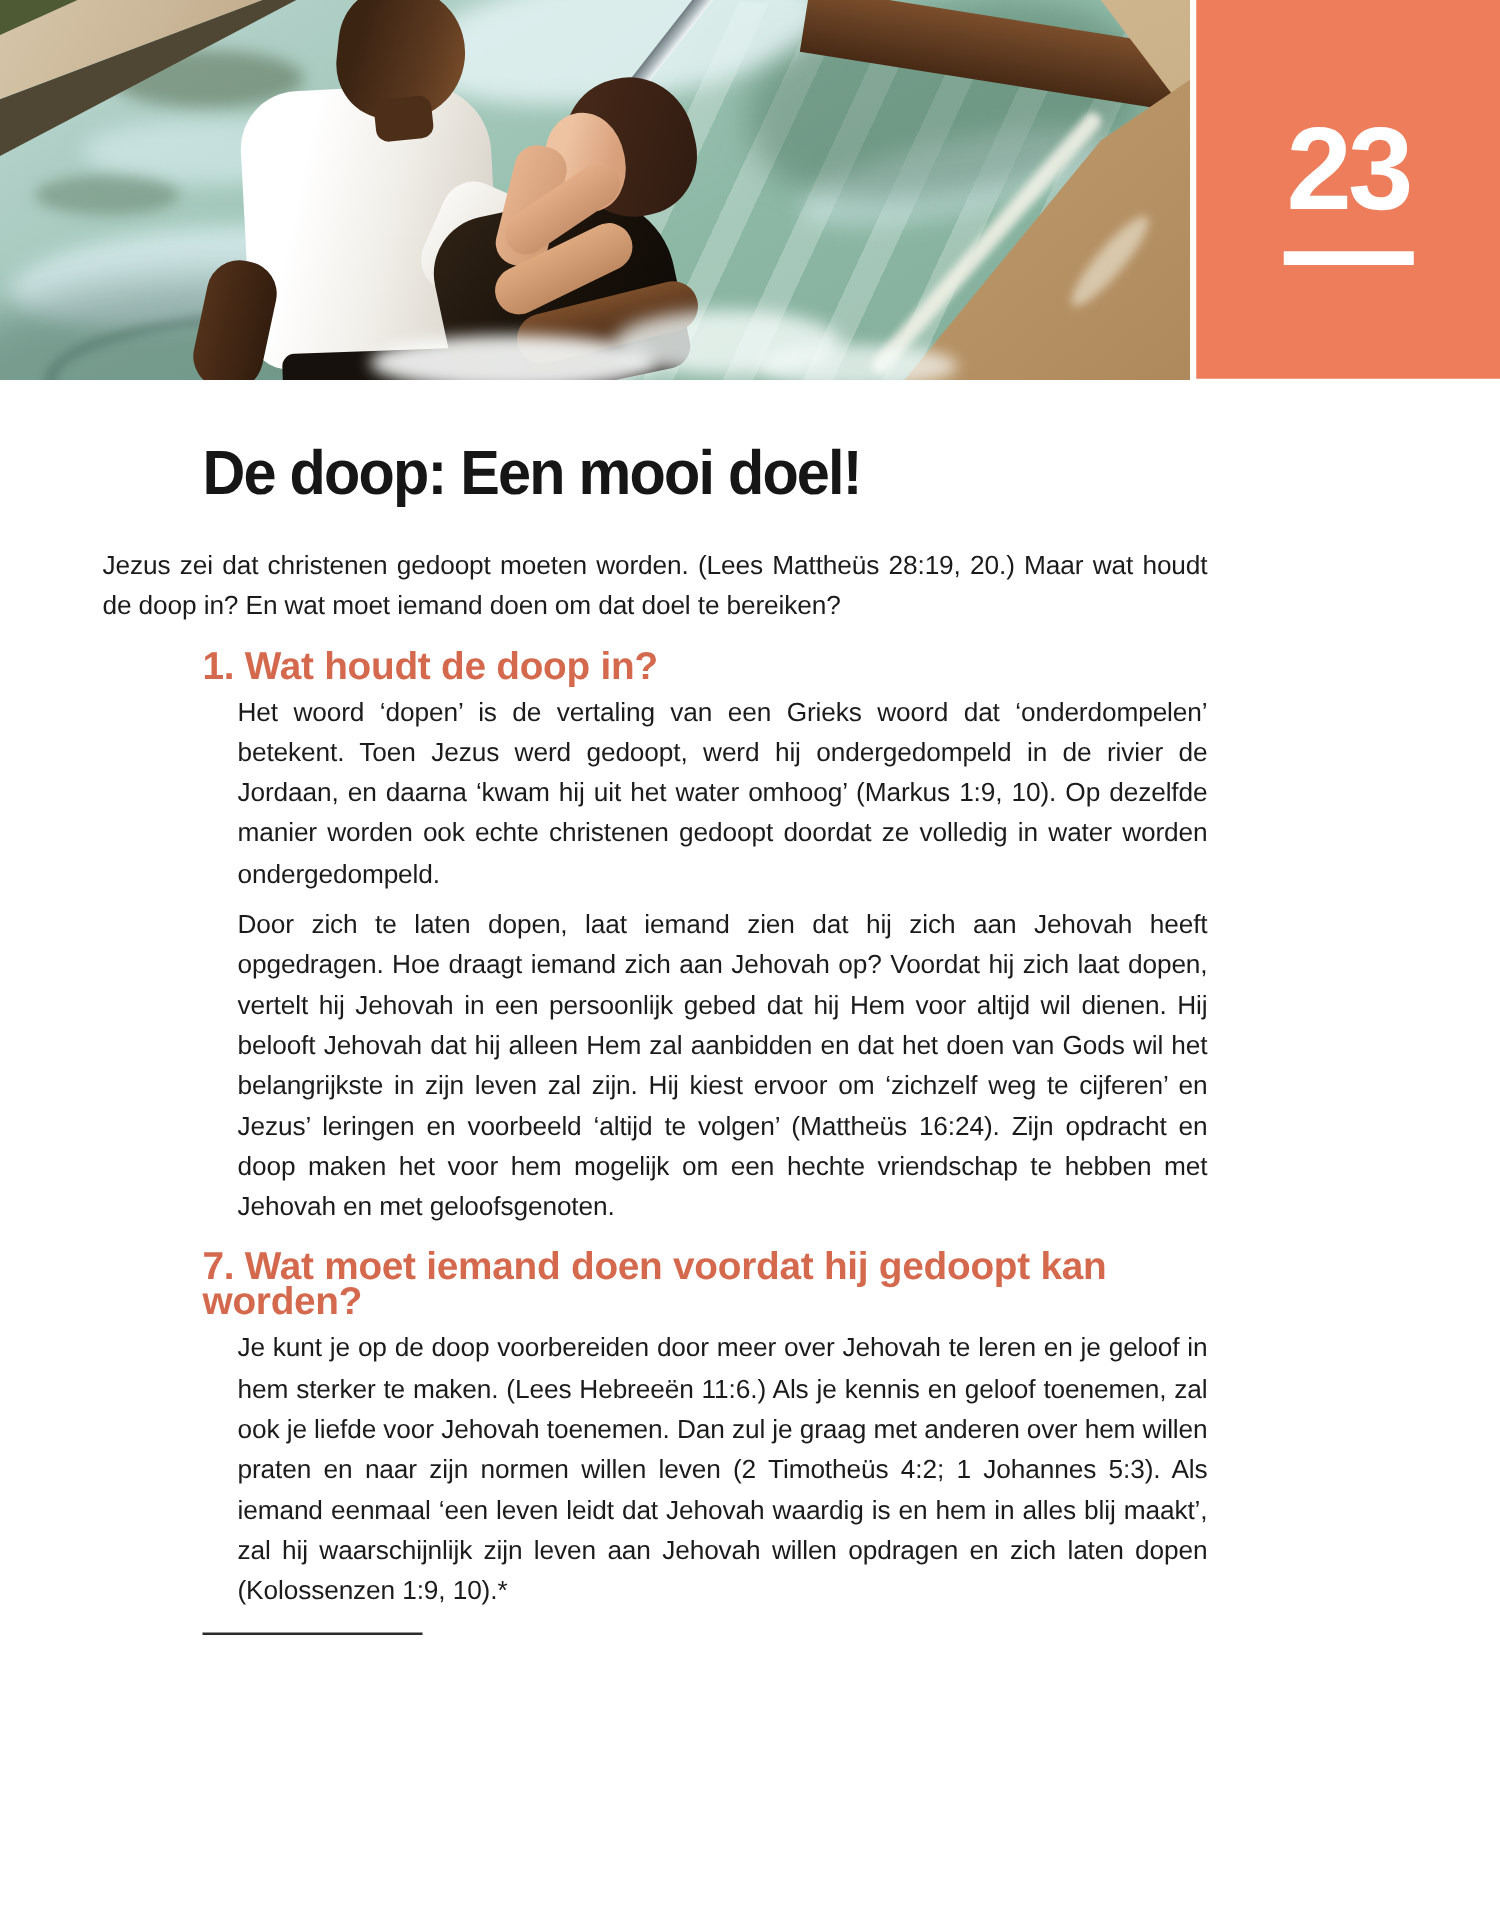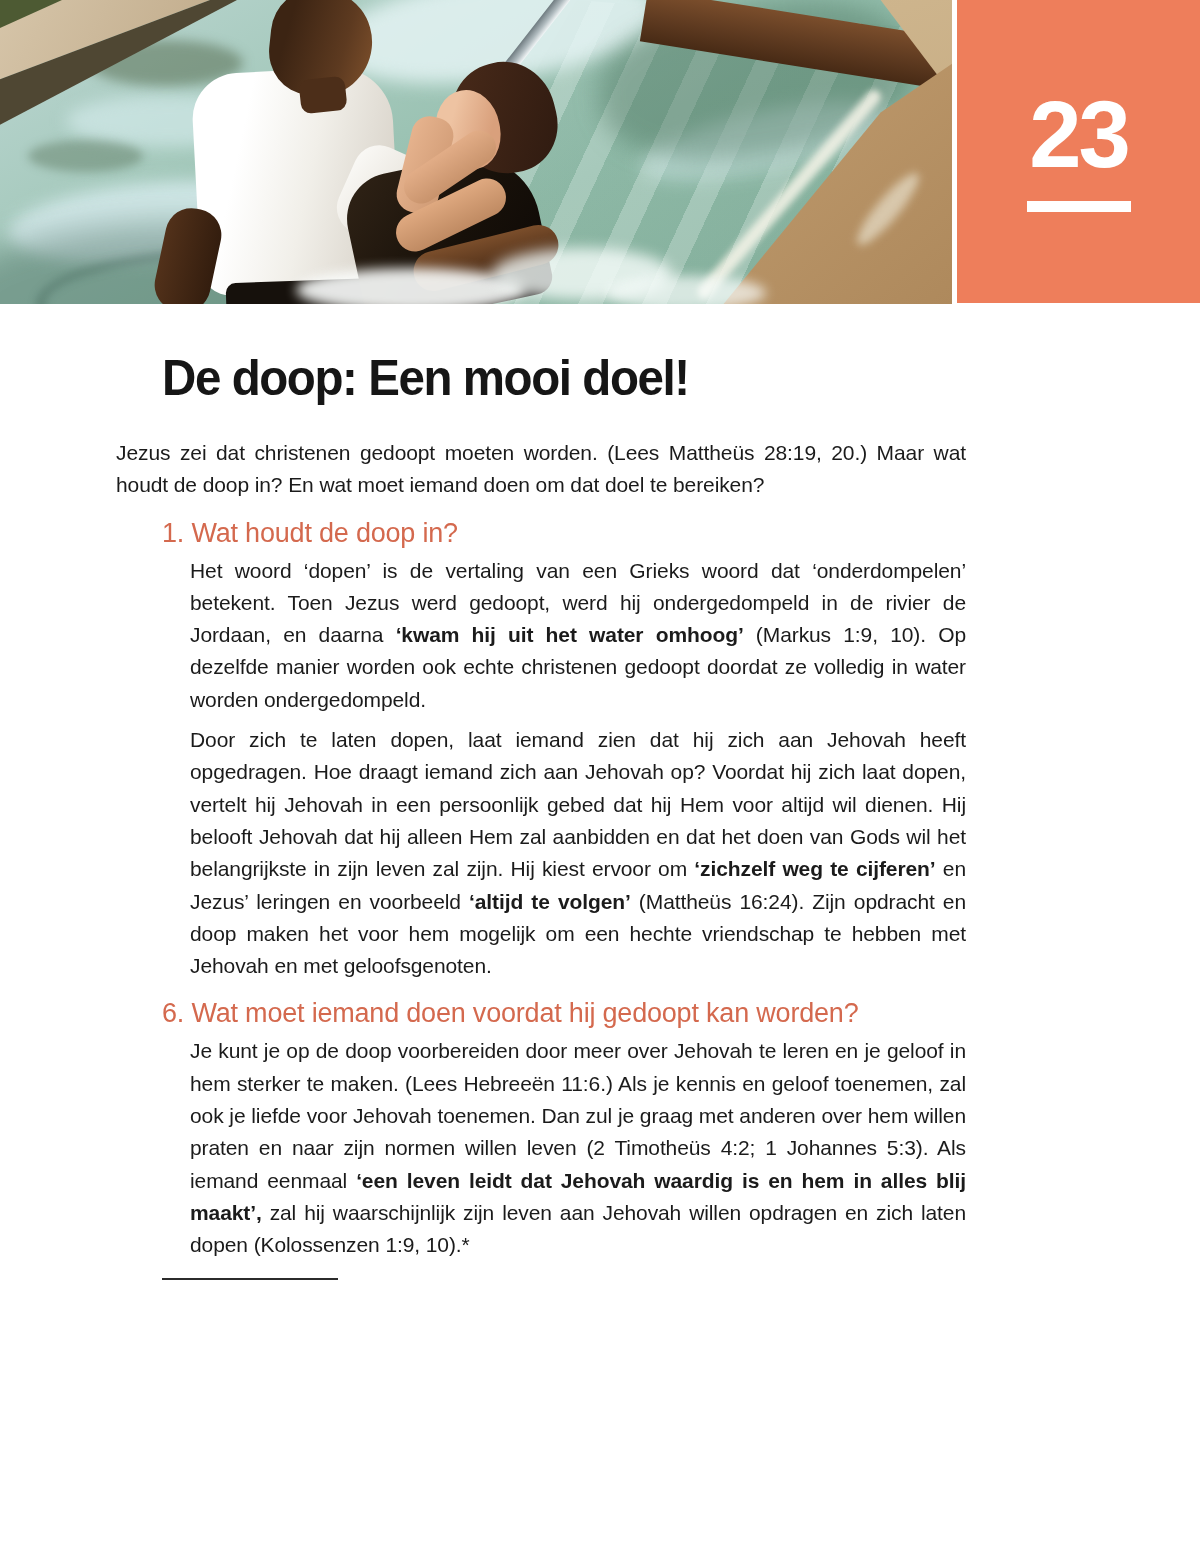--- a/index.html
+++ b/index.html
@@ -76,25 +76,25 @@
                   font-size:94px;line-height:94px;font-weight:bold;color:#ffffff;letter-spacing:-3px;}
   .chapter-underline{position:absolute;top:201px;left:50%;transform:translateX(-50%);
                   width:104px;height:11px;background:#ffffff;}
 
   
   main{position:absolute;top:304px;left:0;width:1200px;}
   .page-title{margin:47px 0 0 162px;font-size:50px;line-height:54px;font-weight:bold;color:#161616;
               letter-spacing:-1.5px;white-space:nowrap;transform:scaleX(.95);transform-origin:left center;}
   p{margin:0;}
   .body-para{font-size:21px;line-height:32.3px;text-align:justify;color:#1b1b1b;letter-spacing:-0.1px;}
-  .intro{margin:32px 234px 0 116px;}
-  .section-heading{margin:17px 234px 0 162px;font-size:27px;line-height:28px;font-weight:normal;
+  .intro{margin:32px 234px 0 82px;}
+  .section-heading{margin:17px 234px 0 162px;font-size:31px;line-height:28px;font-weight:bold;
                    color:var(--heading,#D4694E);letter-spacing:-0.2px;}
   .section-para{margin:8px 234px 0 190px;}
-  .b{font-weight:bold;}
+  .b{font-weight:normal;}
   .footnote-rule{margin:16px 0 11px 162px;width:176px;height:2px;background:#2b2b2b;}
   .footnote{margin:0 230px 0 162px;font-size:19.5px;line-height:29px;color:#1b1b1b;
             white-space:pre-line;text-align:left;}
 </style>
 </head>
 <body>
 
 <div class="page">
 
   <header class="hero">
@@ -144,19 +144,19 @@
     </div>
   </header>
 
   <main>
     <h1 class="page-title">De doop: Een mooi doel!</h1>
     <p class="body-para intro">Jezus zei dat christenen gedoopt moeten worden. (Lees Mattheüs 28:19, 20.) Maar wat houdt de doop in? En wat moet iemand doen om dat doel te bereiken?</p>
     <div id="sections">
         <h2 class="section-heading">1. Wat houdt de doop in?</h2>
         <p class="body-para section-para"><span>Het woord ‘dopen’ is de vertaling van een Grieks woord dat ‘onderdompelen’ betekent. Toen Jezus werd gedoopt, werd hij ondergedompeld in de rivier de Jordaan, en daarna </span><span class="b">‘kwam hij uit het water omhoog’</span><span> (Markus 1:9, 10). Op dezelfde manier worden ook echte christenen gedoopt doordat ze volledig in water worden ondergedompeld.</span></p>
         <p class="body-para section-para"><span>Door zich te laten dopen, laat iemand zien dat hij zich aan Jehovah heeft opgedragen. Hoe draagt iemand zich aan Jehovah op? Voordat hij zich laat dopen, vertelt hij Jehovah in een persoonlijk gebed dat hij Hem voor altijd wil dienen. Hij belooft Jehovah dat hij alleen Hem zal aanbidden en dat het doen van Gods wil het belangrijkste in zijn leven zal zijn. Hij kiest ervoor om </span><span class="b">‘zichzelf weg te cijferen’</span><span> en Jezus’ leringen en voorbeeld </span><span class="b">‘altijd te volgen’</span><span> (Mattheüs 16:24). Zijn opdracht en doop maken het voor hem mogelijk om een hechte vriendschap te hebben met Jehovah en met geloofsgenoten.</span></p>
-        <h2 class="section-heading">6. Wat moet iemand doen voordat hij gedoopt kan worden?</h2>
+        <h2 class="section-heading">7. Wat moet iemand doen voordat hij gedoopt kan worden?</h2>
         <p class="body-para section-para"><span>Je kunt je op de doop voorbereiden door meer over Jehovah te leren en je geloof in hem sterker te maken. (Lees Hebreeën 11:6.) Als je kennis en geloof toenemen, zal ook je liefde voor Jehovah toenemen. Dan zul je graag met anderen over hem willen praten en naar zijn normen willen leven (2 Timotheüs 4:2; 1 Johannes 5:3). Als iemand eenmaal </span><span class="b">‘een leven leidt dat Jehovah waardig is en hem in alles blij maakt’,</span><span> zal hij waarschijnlijk zijn leven aan Jehovah willen opdragen en zich laten dopen (Kolossenzen 1:9, 10).*</span></p>
       </div>
     <div class="footnote-rule"></div>
   </main>
 
 </div>
 
 </body></html>

